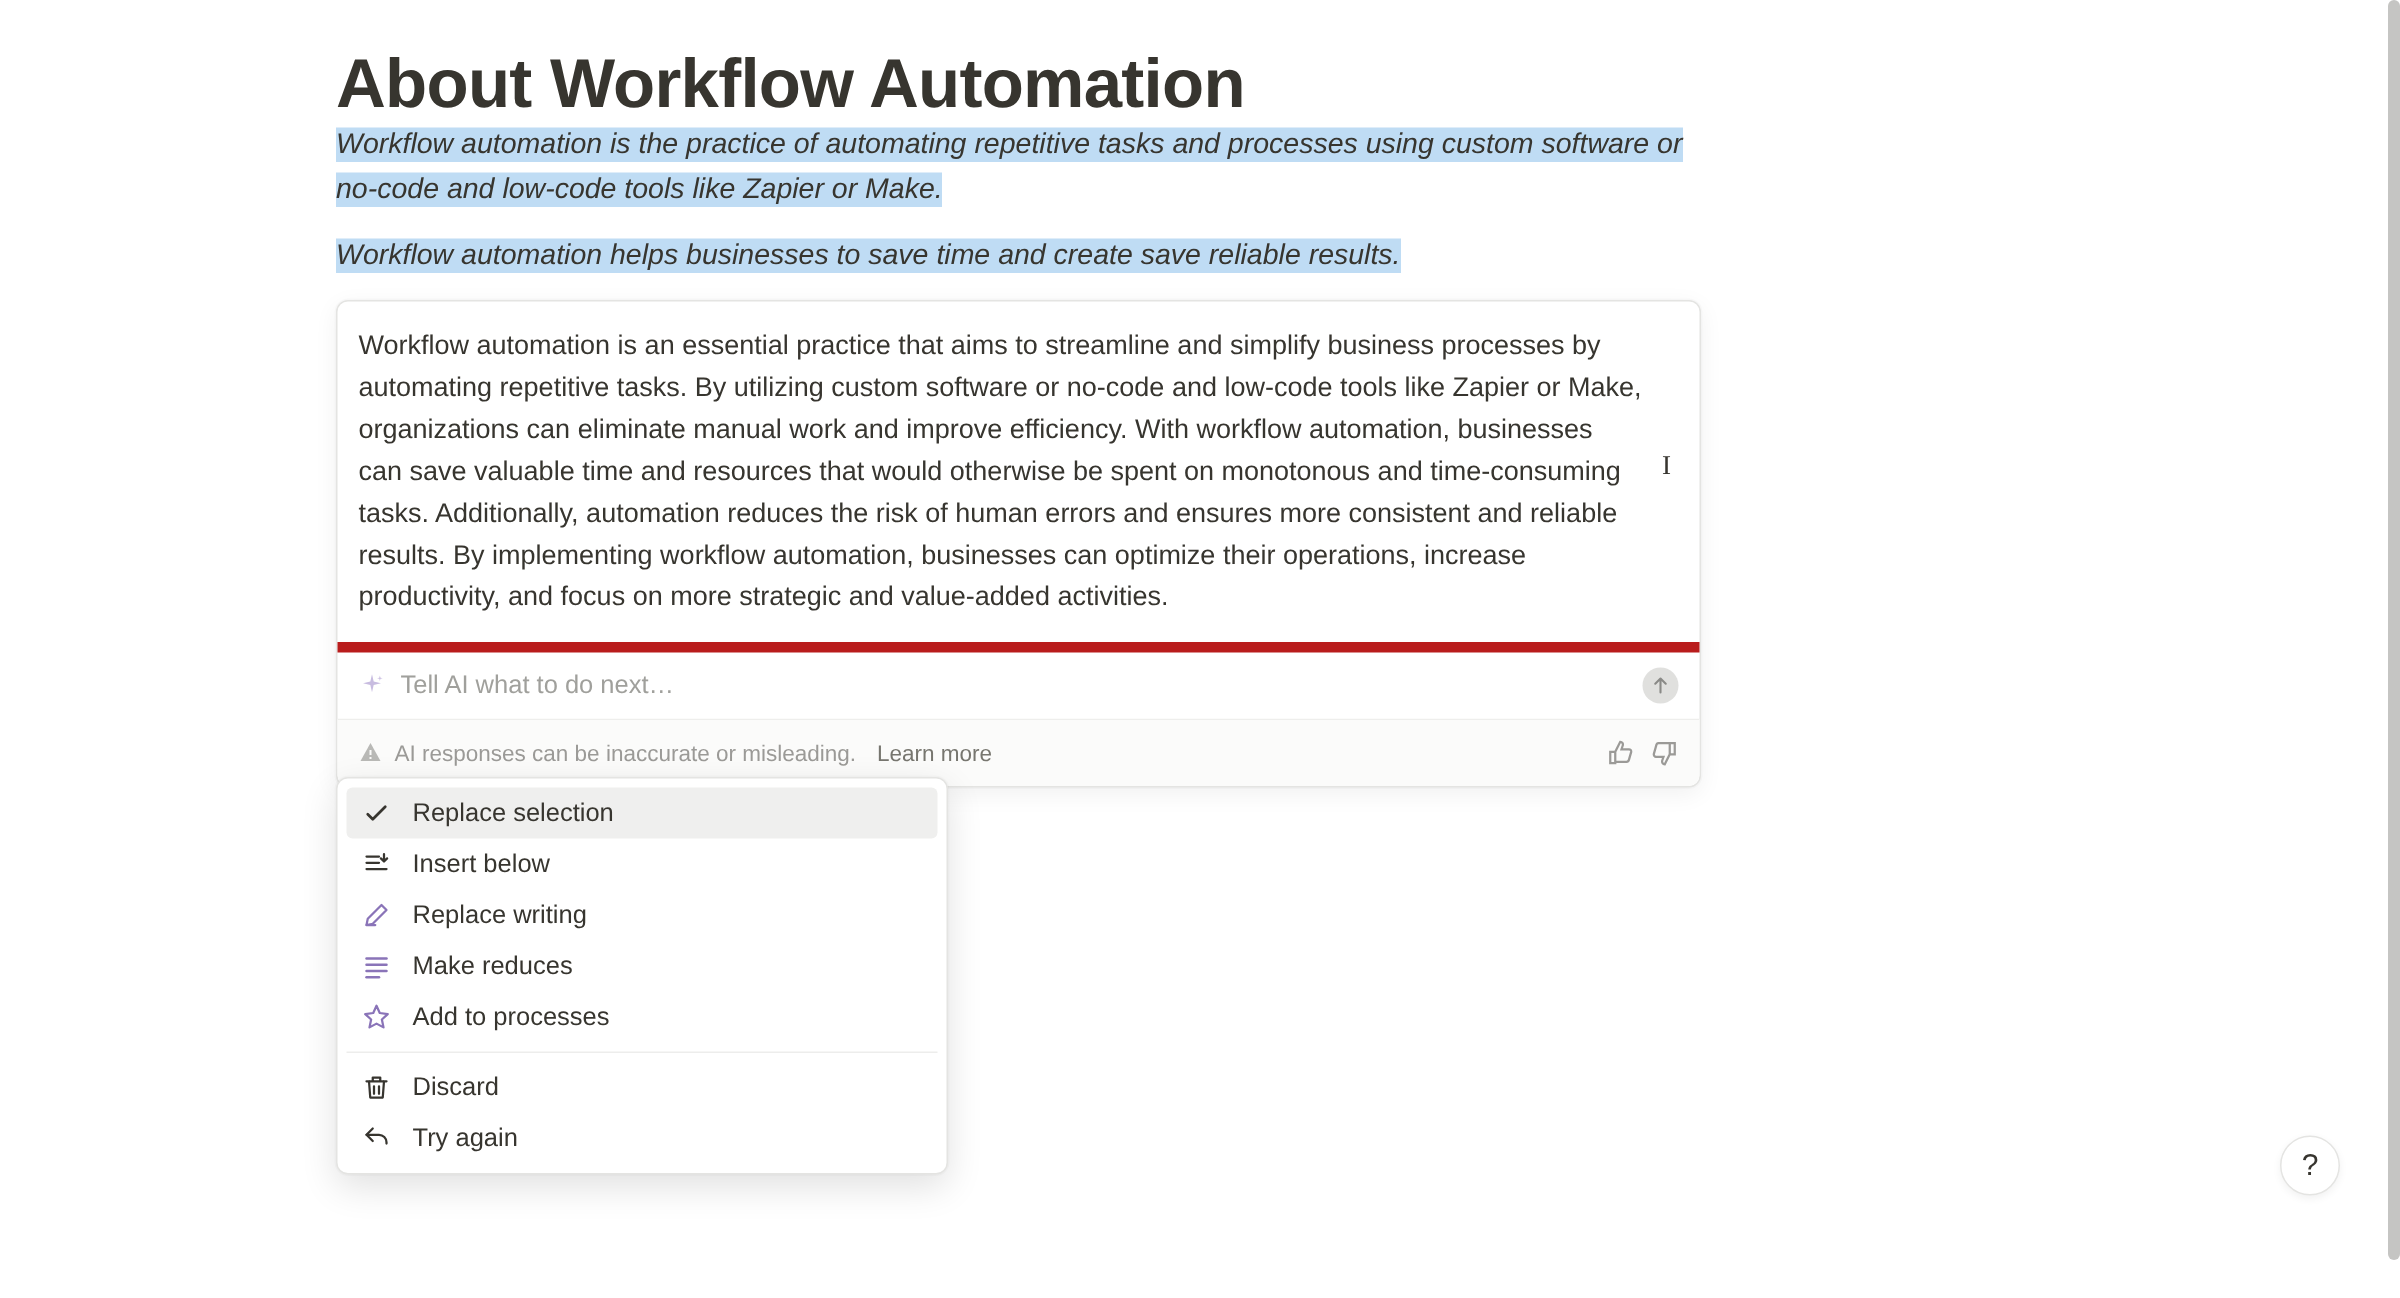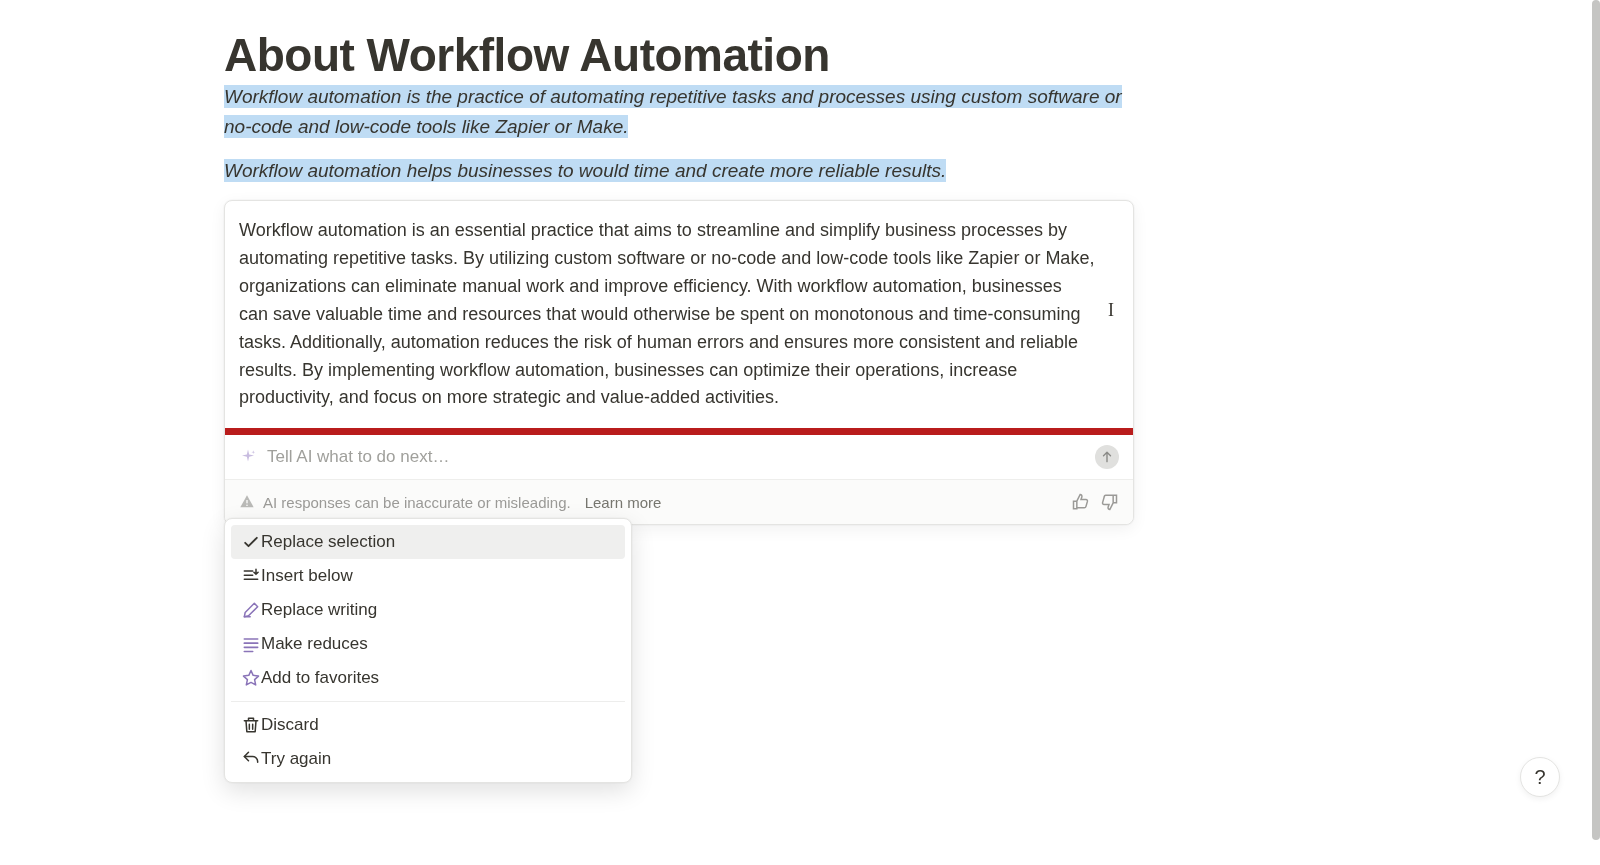--- a/index.html
+++ b/index.html
@@ -124,20 +124,21 @@
       width: 408px;
       background: #fff;
       border: 1px solid #e4e4e2;
       border-radius: 8px;
       box-shadow: 0 8px 24px rgba(0,0,0,0.12), 0 0 0 1px rgba(0,0,0,0.02);
       padding: 6px;
     }
     .menu-item {
       display: flex;
       align-items: center;
+      gap: 14px;
       padding: 7px 10px;
       border-radius: 4px;
       cursor: pointer;
       font-size: 17px;
       color: #37352f;
     }
     .menu-item.hovered {
       background: #efefee;
     }
     .menu-icon {
@@ -191,21 +192,21 @@
 </head>
 <body>
 
 <div class="page-content">
   <h1 class="page-title">About Workflow Automation</h1>
 
   <p class="selected-text">
     <span class="hl">Workflow automation is the practice of automating repetitive tasks and processes using custom software or no-code and low-code tools like Zapier or Make.</span>
   </p>
   <p class="selected-text">
-    <span class="hl">Workflow automation helps businesses to would time and create more reliable results.</span>
+    <span class="hl">Workflow automation helps businesses to save time and create save reliable results.</span>
   </p>
 
   <div class="ai-panel">
     <div class="ai-response">Workflow automation is an essential practice that aims to streamline and simplify business processes by automating repetitive tasks. By utilizing custom software or no-code and low-code tools like Zapier or Make, organizations can eliminate manual work and improve efficiency. With workflow automation, businesses can save valuable time and resources that would otherwise be spent on monotonous and time-consuming tasks. Additionally, automation reduces the risk of human errors and ensures more consistent and reliable results. By implementing workflow automation, businesses can optimize their operations, increase productivity, and focus on more strategic and value-added activities.</div>
 
     <div class="ai-input-row">
       <span class="sparkle-icon">
         <svg viewBox="0 0 24 24" fill="none" stroke="#9b87c4" stroke-width="1.6">
           <path d="M12 2 L13.5 8.5 L20 10 L13.5 11.5 L12 18 L10.5 11.5 L4 10 L10.5 8.5 Z" fill="#c8bce0" stroke="none"></path>
           <path d="M19 3 L19.5 5 L21.5 5.5 L19.5 6 L19 8 L18.5 6 L16.5 5.5 L18.5 5 Z" fill="#c8bce0" stroke="none"></path>
@@ -285,21 +286,21 @@
         </svg>
     </span>
     <span>Make reduces</span>
   </div>
   <div class="menu-item">
     <span class="menu-icon">
       <svg viewBox="0 0 24 24" fill="none" stroke="#8a74b8" stroke-width="1.8" stroke-linejoin="round">
           <path d="M12 3l2.6 5.8L21 9.7l-4.7 4.3 1.3 6.3L12 17.3 6.4 20.3l1.3-6.3L3 9.7l6.4-.9L12 3z"></path>
         </svg>
     </span>
-    <span>Add to favorites</span>
+    <span>Add to processes</span>
   </div>
 
   <div class="menu-divider"></div>
 
   <div class="menu-item">
     <span class="menu-icon">
       <svg viewBox="0 0 24 24" fill="none" stroke="#37352f" stroke-width="1.8" stroke-linecap="round" stroke-linejoin="round">
           <path d="M4 7h16M9 7V4h6v3M6 7l1 13h10l1-13M10 11v6M14 11v6"></path>
         </svg>
     </span>

